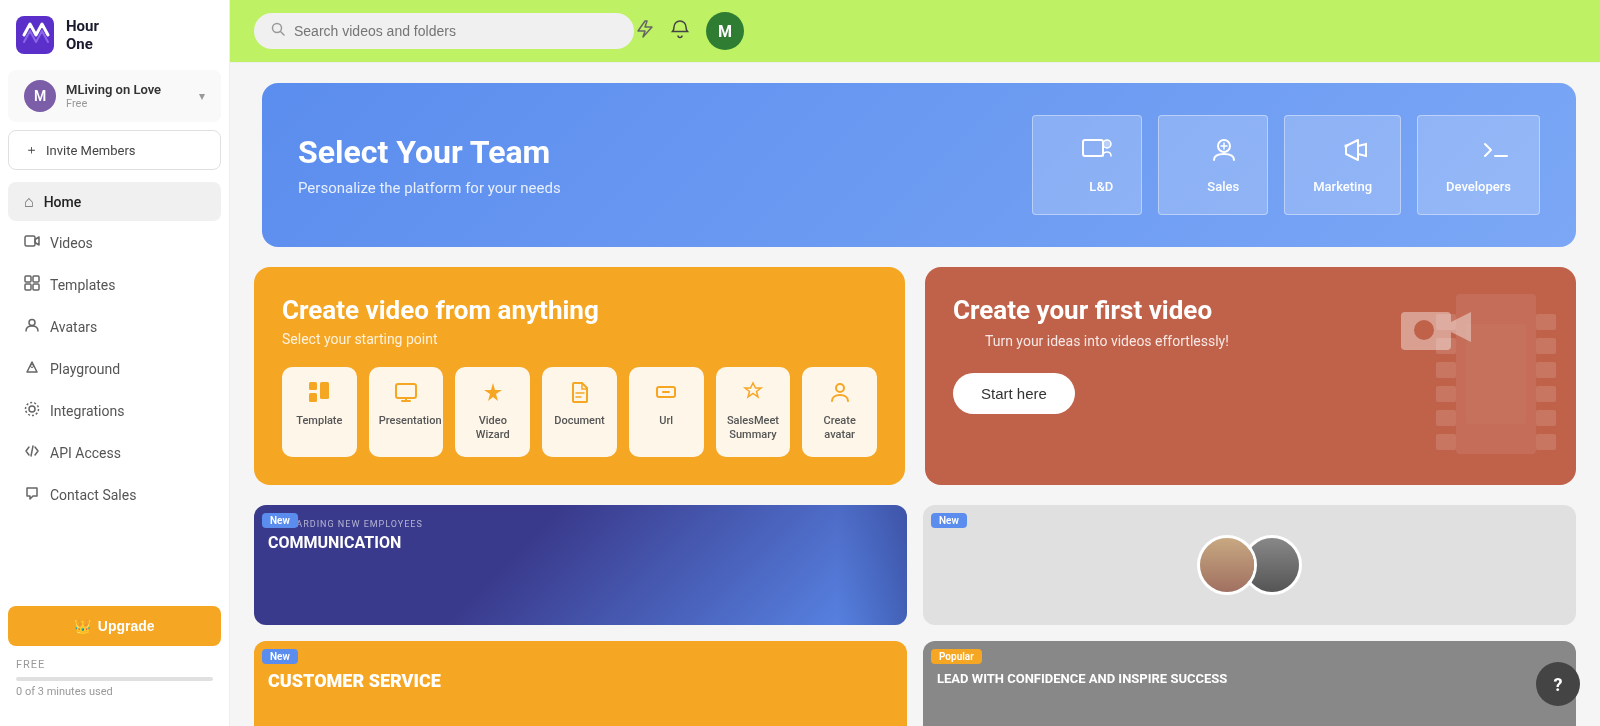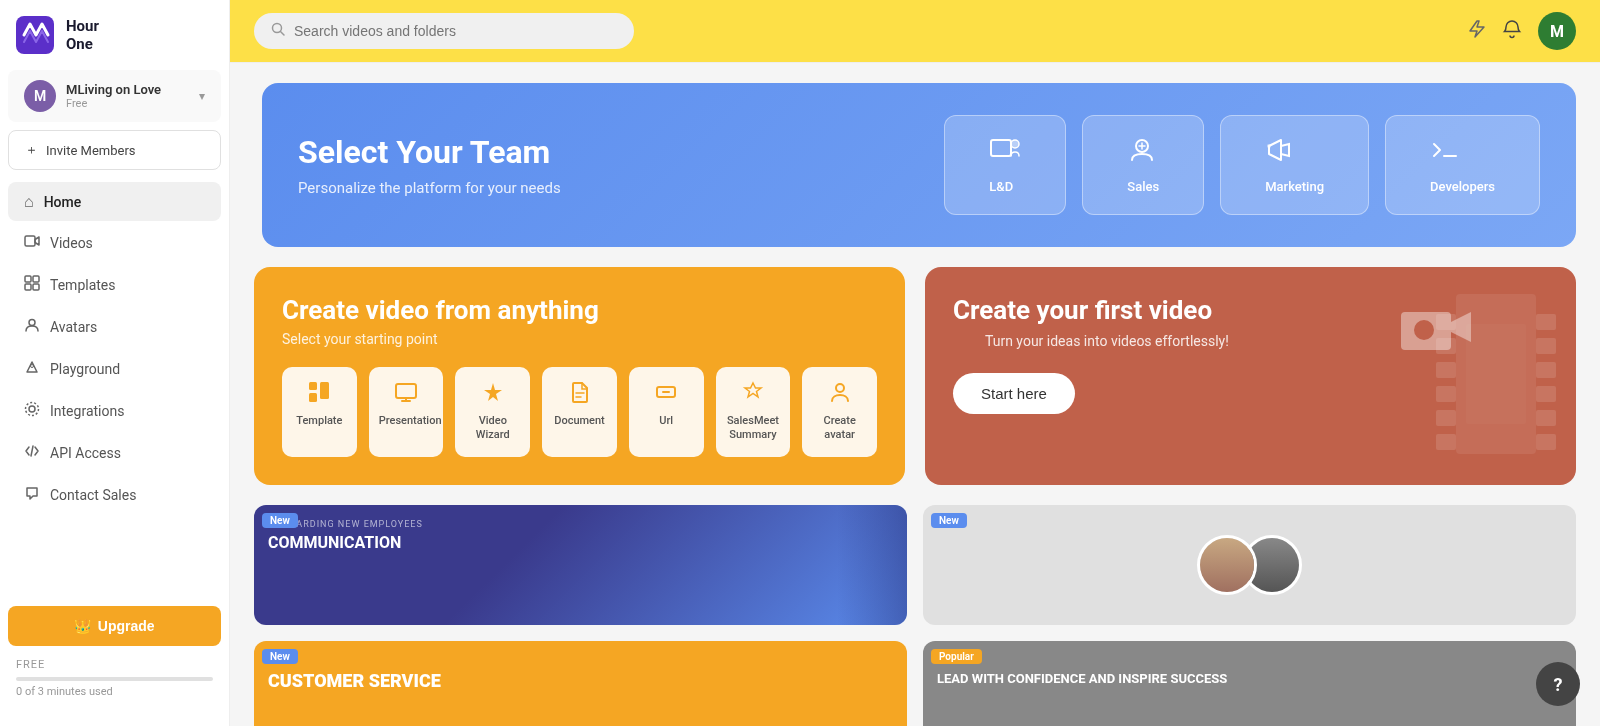--- a/index.html
+++ b/index.html
@@ -90,25 +90,24 @@
 
     
     .main {
       flex: 1;
       overflow-y: auto;
       background: #f5f5f5;
     }
 
     
     .header {
-      background: #fde047;
+      background: #bef264;
       padding: 12px 24px;
       display: flex;
       align-items: center;
-      justify-content: space-between;
       border-bottom: 1px solid #eee;
     }
     .search-bar {
       display: flex; align-items: center; gap: 8px;
       background: #f0f0f0;
       border-radius: 24px;
       padding: 8px 16px;
       width: 380px;
     }
     .search-bar input {
@@ -138,23 +137,23 @@
       justify-content: space-between;
       margin-bottom: 20px;
       margin-left: 8px;
     }
     .banner-text h2 { font-size: 32px; font-weight: 700; color: #fff; margin-bottom: 8px; }
     .banner-text p { font-size: 15px; color: rgba(255,255,255,0.85); }
     .team-options { display: flex; gap: 16px; }
     .team-option {
       background: rgba(255,255,255,0.2);
       border: 1px solid rgba(255,255,255,0.4);
-      border-radius: 12px;
-      padding: 20px 44px;
-      text-align: left;
+      border-radius: 4px;
+      padding: 20px 28px;
+      text-align: right;
       cursor: pointer;
       min-width: 110px;
       color: #fff;
     }
     .team-option-icon { font-size: 28px; margin-bottom: 8px; }
     .team-option-label { font-size: 13px; font-weight: 500; }
 
     
     .two-col { display: grid; grid-template-columns: 1fr 1fr; gap: 20px; margin-bottom: 20px; }
 

